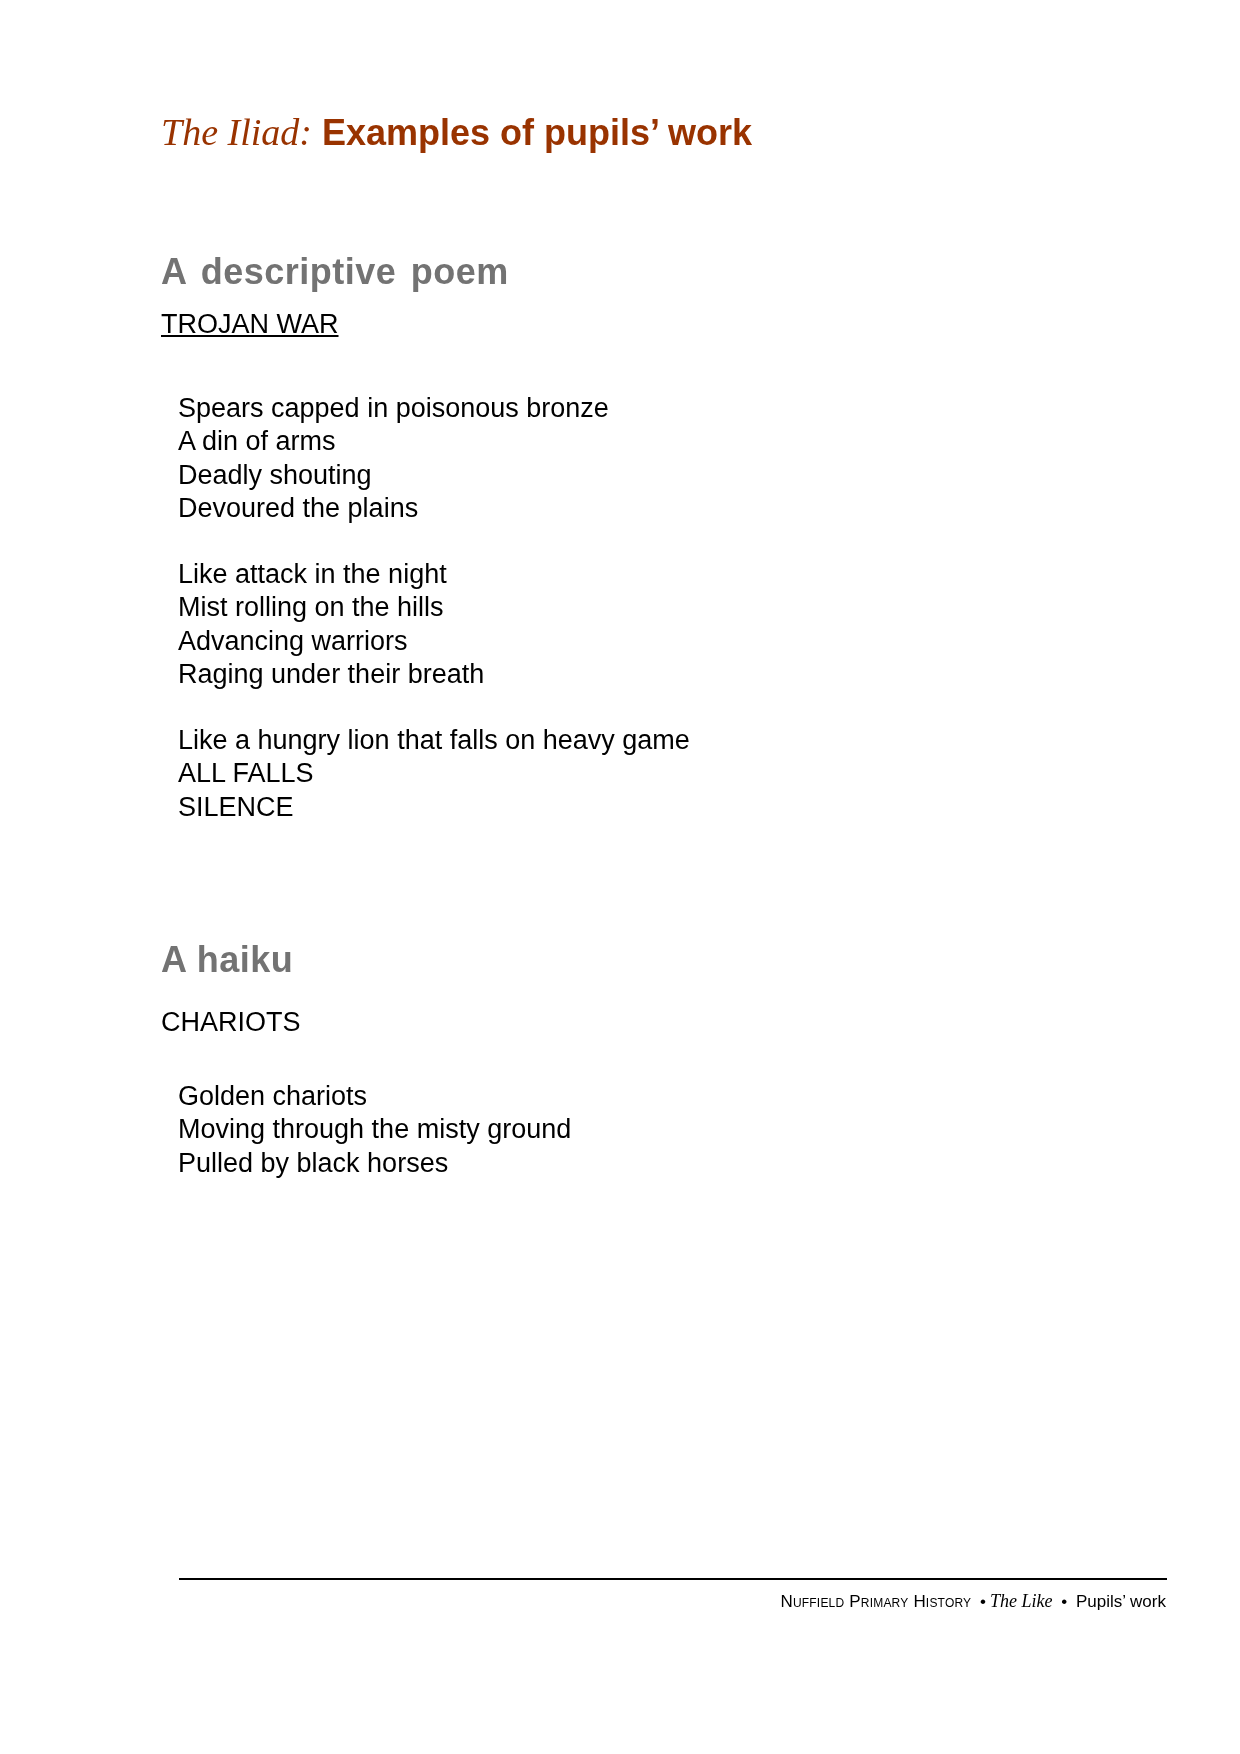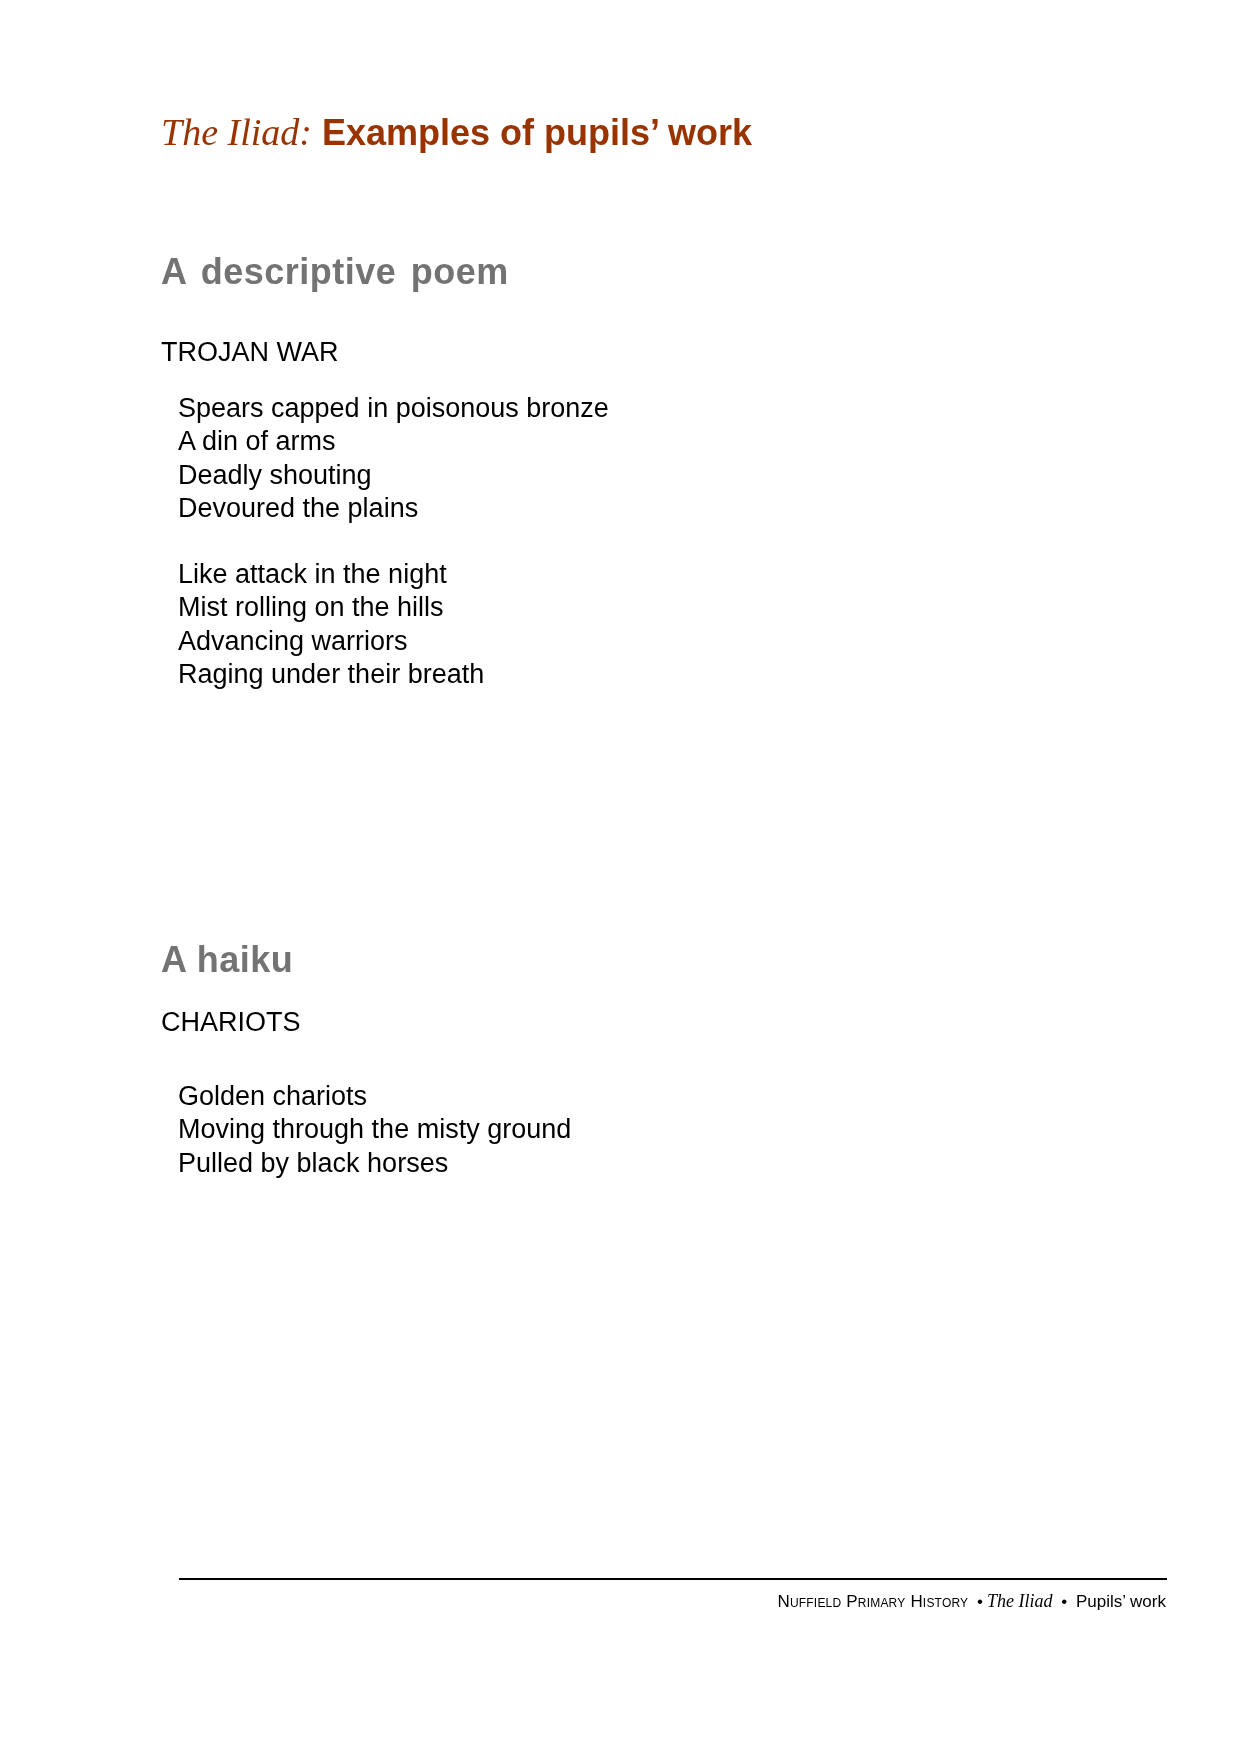--- a/index.html
+++ b/index.html
@@ -53,21 +53,21 @@
     #heading-1 { top: 250px; word-spacing: 4px; }
     #heading-2 { top: 938px; }
     .poem-title {
       position: absolute;
       left: 161px;
       margin: 0;
       font-size: 27px;
       line-height: 33px;
       white-space: nowrap;
     }
-    #poem-title-1 { top: 336px; }
+    #poem-title-1 { top: 308px; text-decoration: underline; }
     #poem-title-2 { top: 1006px; }
     .stanza {
       position: absolute;
       left: 170px;
       margin: 8px;
       padding: 0;
       list-style: none;
     }
     .stanza .line {
       display: block;
@@ -127,31 +127,36 @@
     <span class="line">Devoured the plains</span>
   </div>
 
   <div class="stanza" id="stanza-2">
     <span class="line">Like attack in the night</span>
     <span class="line">Mist rolling on the hills</span>
     <span class="line">Advancing warriors</span>
     <span class="line">Raging under their breath</span>
   </div>
 
+  <div class="stanza" id="stanza-3">
+    <span class="line">Like a hungry lion that falls on heavy game</span>
+    <span class="line">ALL FALLS</span>
+    <span class="line">SILENCE</span>
+  </div>
 
   <h2 class="section-heading" id="heading-2">A haiku</h2>
   <p class="poem-title" id="poem-title-2">CHARIOTS</p>
 
   <div class="stanza" id="stanza-4">
     <span class="line">Golden chariots</span>
     <span class="line">Moving through the misty ground</span>
     <span class="line">Pulled by black horses</span>
   </div>
 
   <div class="footer-rule"></div>
   <div class="footer">
     <span class="smallcaps">Nuffield Primary History</span>
-    <span class="sep">•</span><span class="italic-serif">The Iliad</span>
+    <span class="sep">•</span><span class="italic-serif">The Like</span>
     <span class="sep">•</span>
     <span>Pupils’ work</span>
   </div>
 
 </div>
 
 </body></html>

